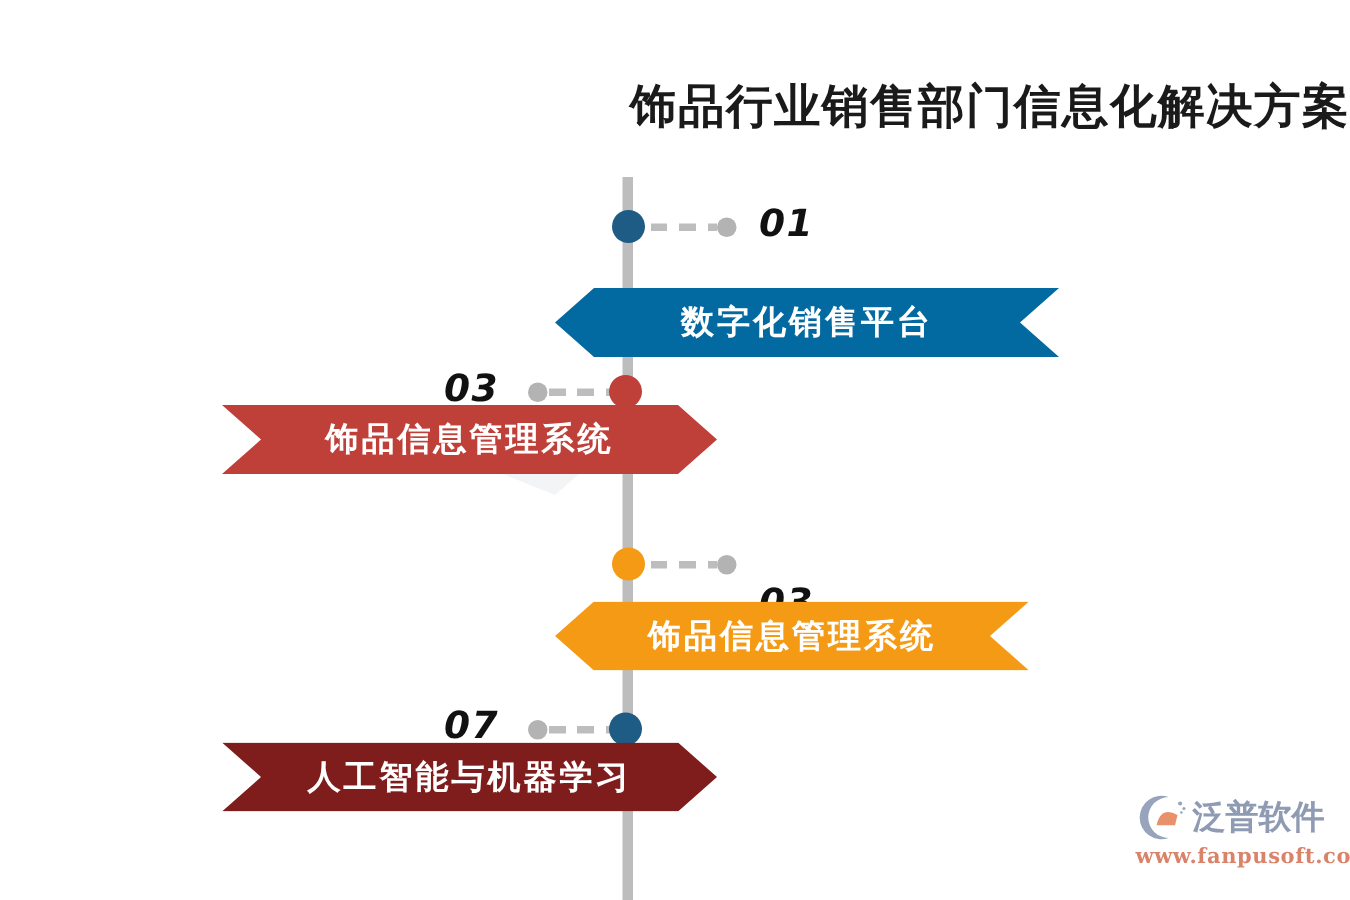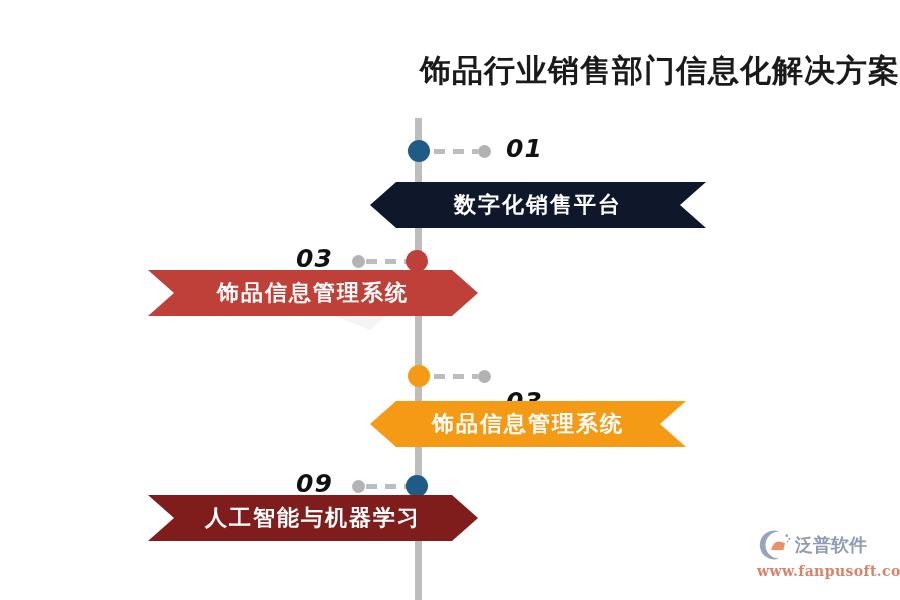--- a/index.html
+++ b/index.html
@@ -143,21 +143,21 @@
     align-items: center;
     gap: 4px;
   }
   .logo-mark {
     width: 34px;
     height: 34px;
     flex: 0 0 34px;
   }
   .logo-name {
     font-family: "DejaVu Sans", sans-serif;
-    font-size: 18px;
+    font-size: 22px;
     font-weight: 700;
     color: #8f9bb3;
     letter-spacing: 0px;
     white-space: nowrap;
   }
   .logo-url {
     margin-top: 1px;
     font-family: "DejaVu Serif", "Liberation Serif", serif;
     font-size: 14px;
     font-weight: 700;
@@ -191,21 +191,21 @@
 
   <div class="spine" style="background: rgb(189, 189, 189);"></div>
 
   <div class="row" style="top:140px;">
     <div class="connector" style="left:408px; width:120px;">
       <div class="big-dot" style="left: 0px; background: rgb(31, 92, 133);"></div>
       <div class="dashes" style="left:26px; width:44px;"></div>
       <div class="small-dot" style="left: 70px; background: rgb(179, 179, 179);"></div>
       <div class="num" style="left:98px;">01</div>
     </div>
-    <div class="banner point-left" style="left: 370px; top: 42px; width: 336px; background: #0f172a;">
+    <div class="banner point-left" style="left: 370px; top: 52px; width: 336px; background: #0369a1;">
       <span class="banner-label">数字化销售平台</span>
     </div>
   </div>
 
   <div class="row" style="top:250px;">
     <div class="connector" style="left:296px; width:132px;">
       <div class="num" style="left:0px;">03</div>
       <div class="small-dot" style="left: 56px; background: rgb(179, 179, 179);"></div>
       <div class="dashes" style="left:70px; width:42px;"></div>
       <div class="big-dot" style="left: 110px; background: rgb(191, 64, 56);"></div>
@@ -222,21 +222,21 @@
       <div class="small-dot" style="left: 70px; background: rgb(179, 179, 179);"></div>
       <div class="num" style="left:98px;margin-top:28px;">03</div>
     </div>
     <div class="banner point-left" style="left: 370px; top: 36px; width: 316px; background: rgb(245, 154, 21);">
       <span class="banner-label">饰品信息管理系统</span>
     </div>
   </div>
 
   <div class="row" style="top:475px;">
     <div class="connector" style="left:296px; width:132px;">
-      <div class="num" style="left:0px;">09</div>
+      <div class="num" style="left:0px;">07</div>
       <div class="small-dot" style="left: 56px; background: rgb(179, 179, 179);"></div>
       <div class="dashes" style="left:70px; width:42px;"></div>
       <div class="big-dot" style="left: 110px; background: rgb(31, 92, 133);"></div>
     </div>
     <div class="banner point-right" style="left: 148px; top: 20px; width: 330px; background: #7f1d1d;">
       <span class="banner-label">人工智能与机器学习</span>
     </div>
   </div>
 
   <div class="logo">

